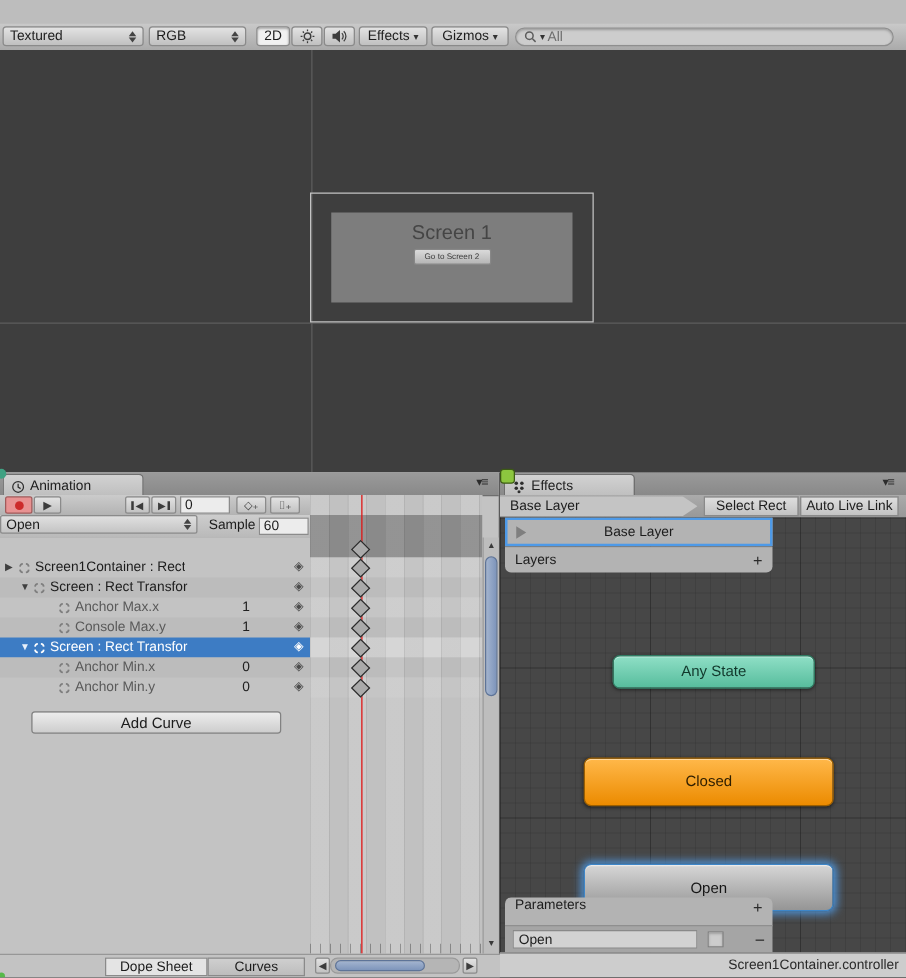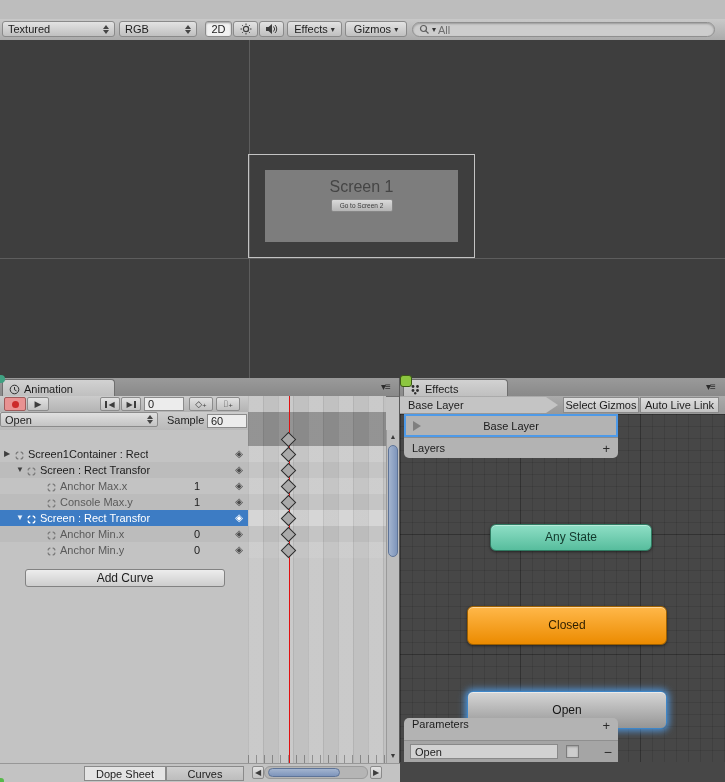--- a/index.html
+++ b/index.html
@@ -383,21 +383,21 @@
             <circle cx="5.2" cy="9.3" r="1.2" fill="#2e2e2e"></circle>
           </svg>
         <span>Effects</span>
       </div>
       <span class="panelmenu" style="left:306px;top:3px;">▾≡</span>
       <div class="abs mark" style="left:0px;top:-3px;width:10px;height:10px;background:#8cc63f;border:1px solid #3c5a14;border-radius:3px;"></div>
     </div>
 
     <div id="crumbrow" class="abs">
       <div id="crumb">Base Layer</div>
-      <div class="crumbbtn" style="left:163px;width:76px;">Select Gizmos</div>
+      <div class="crumbbtn" style="left:163px;width:76px;">Select Rect</div>
       <div class="crumbbtn" style="left:240px;width:79px;">Auto Live Link</div>
     </div>
 
     <div id="graph" class="abs">
       <div id="layerbox-row" class="abs">
         <span class="ptri"></span>
         <span>Base Layer</span>
       </div>
       <div id="layers-bar" class="abs">
         <span>Layers</span>
@@ -414,15 +414,16 @@
         <span>Parameters</span>
         <span class="plus">+</span>
       </div>
       <div id="params-row" class="abs">
         <div id="param-field">Open</div>
         <div id="param-check"></div>
         <span id="param-minus">−</span>
       </div>
     </div>
 
+    <div id="anim-status" class="abs">Screen1Container.controller</div>
   </div>
 
 </div>
 
 </body></html>

